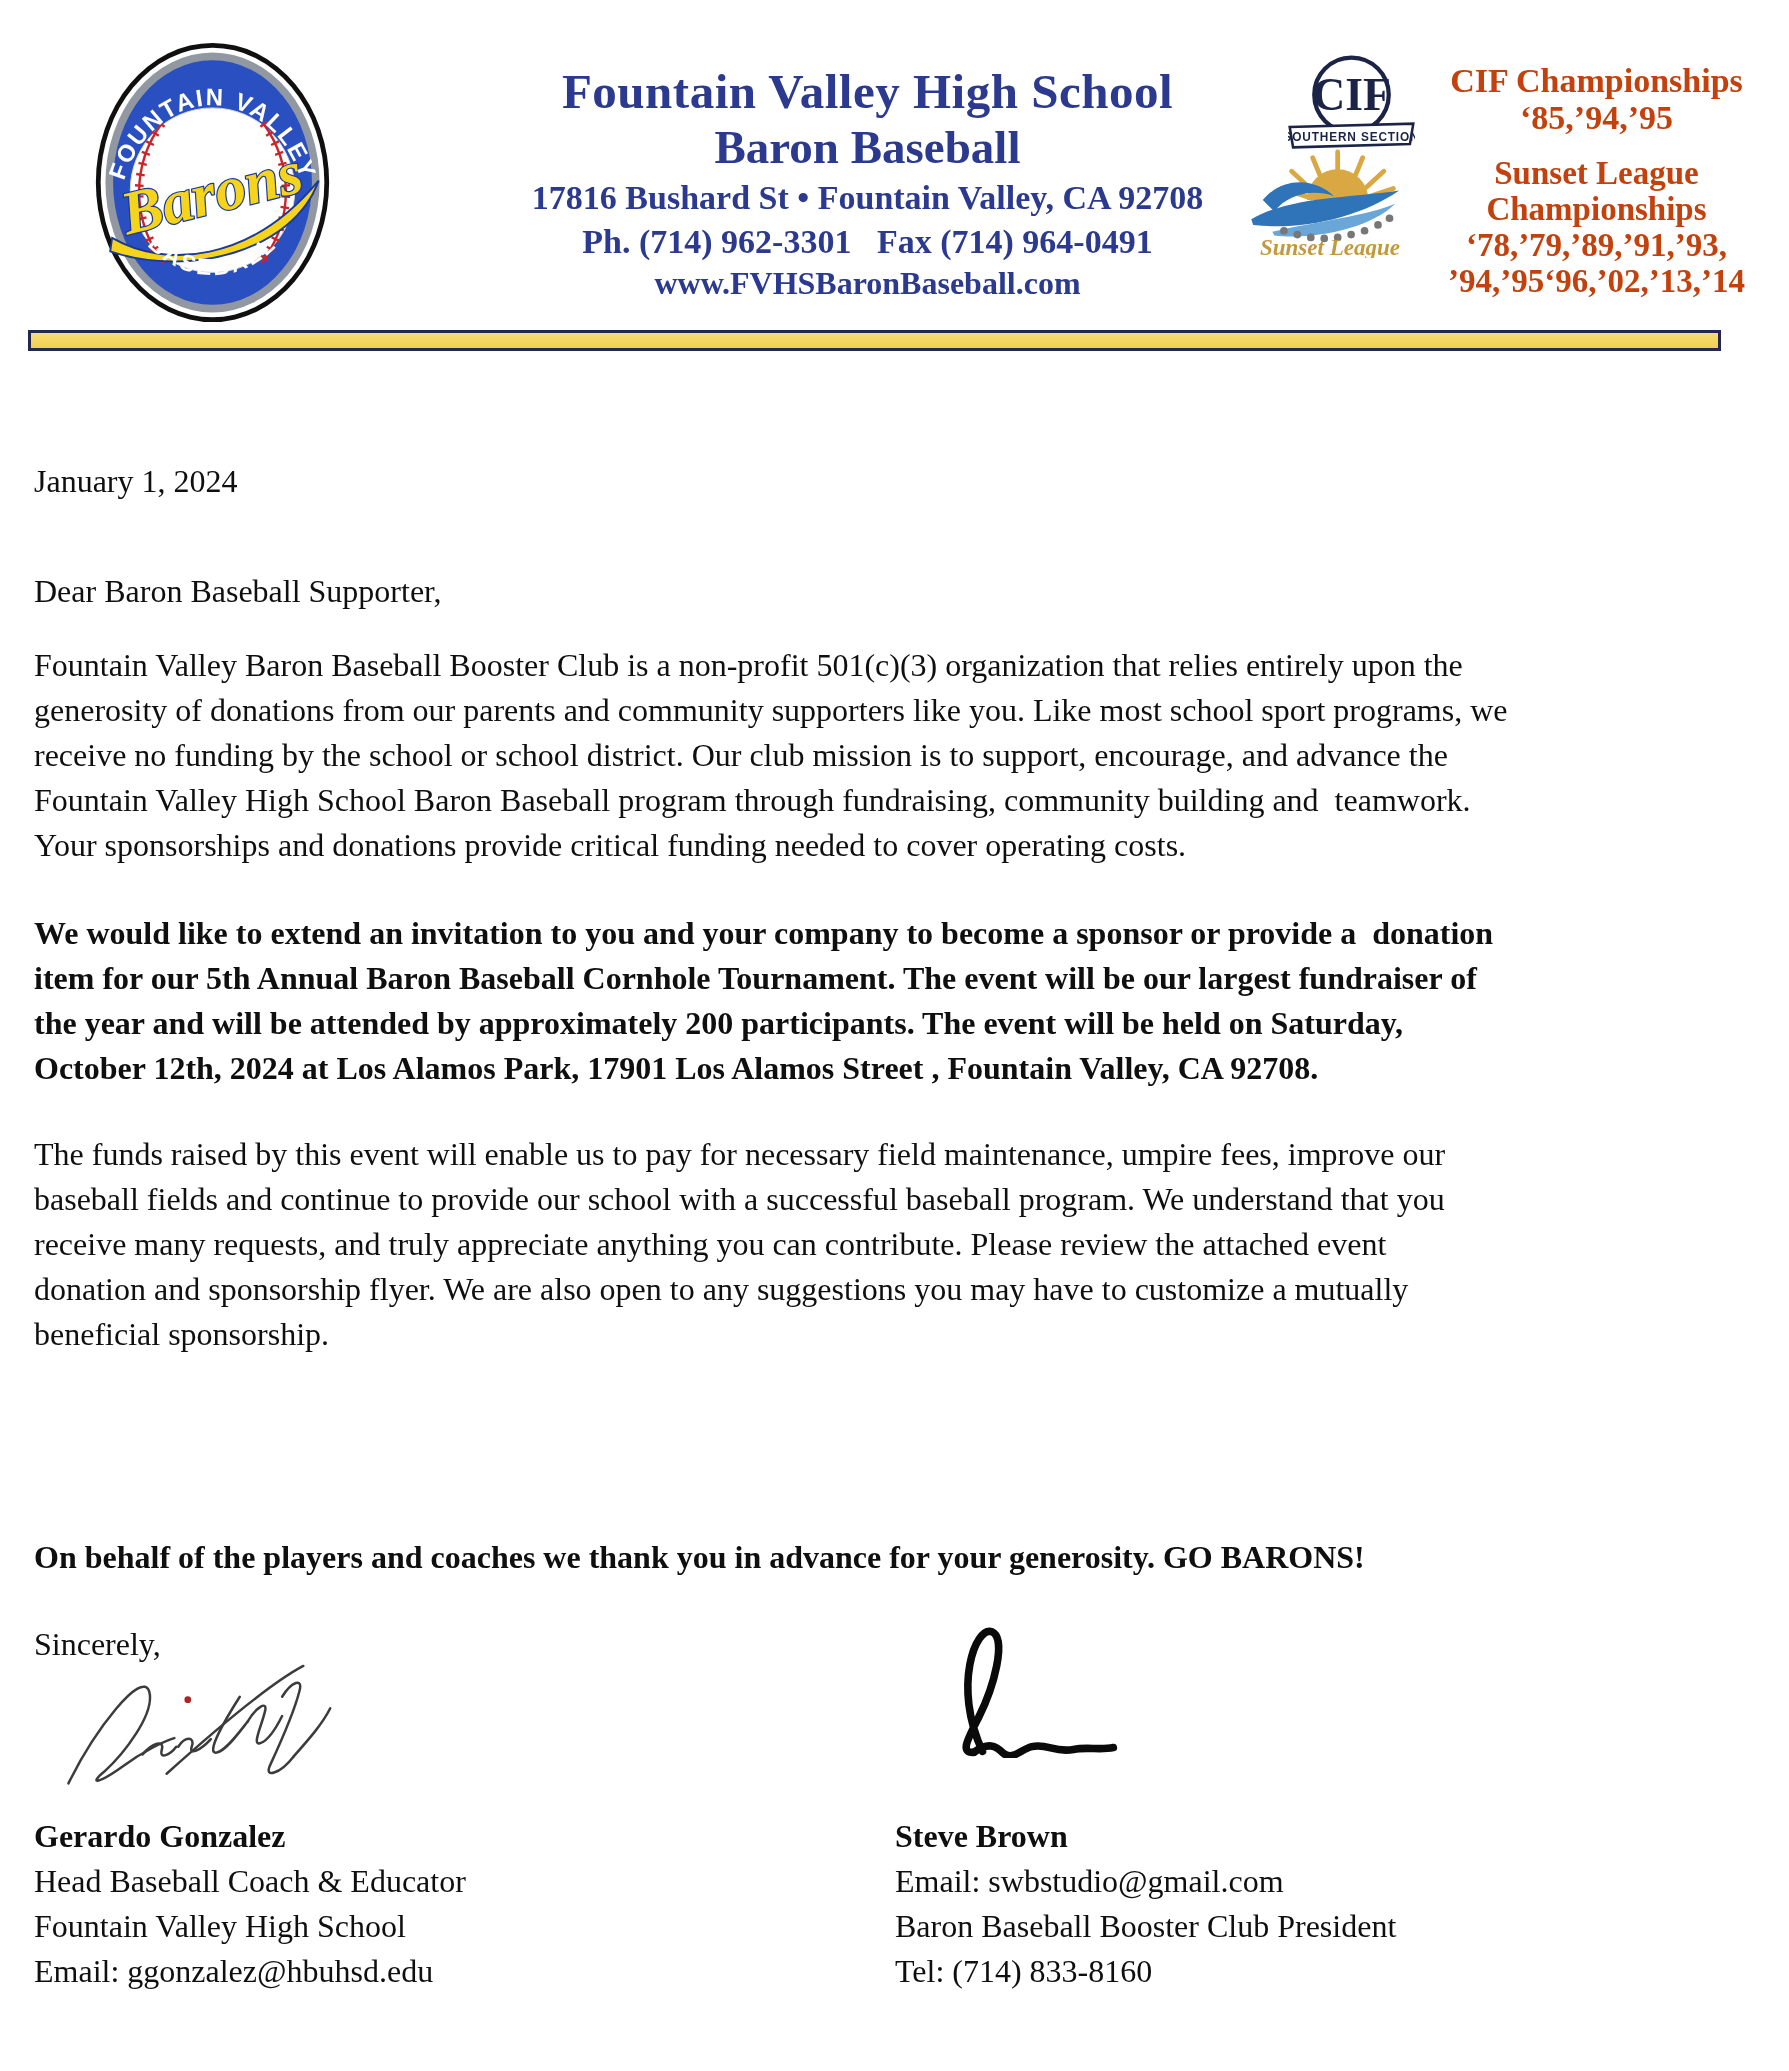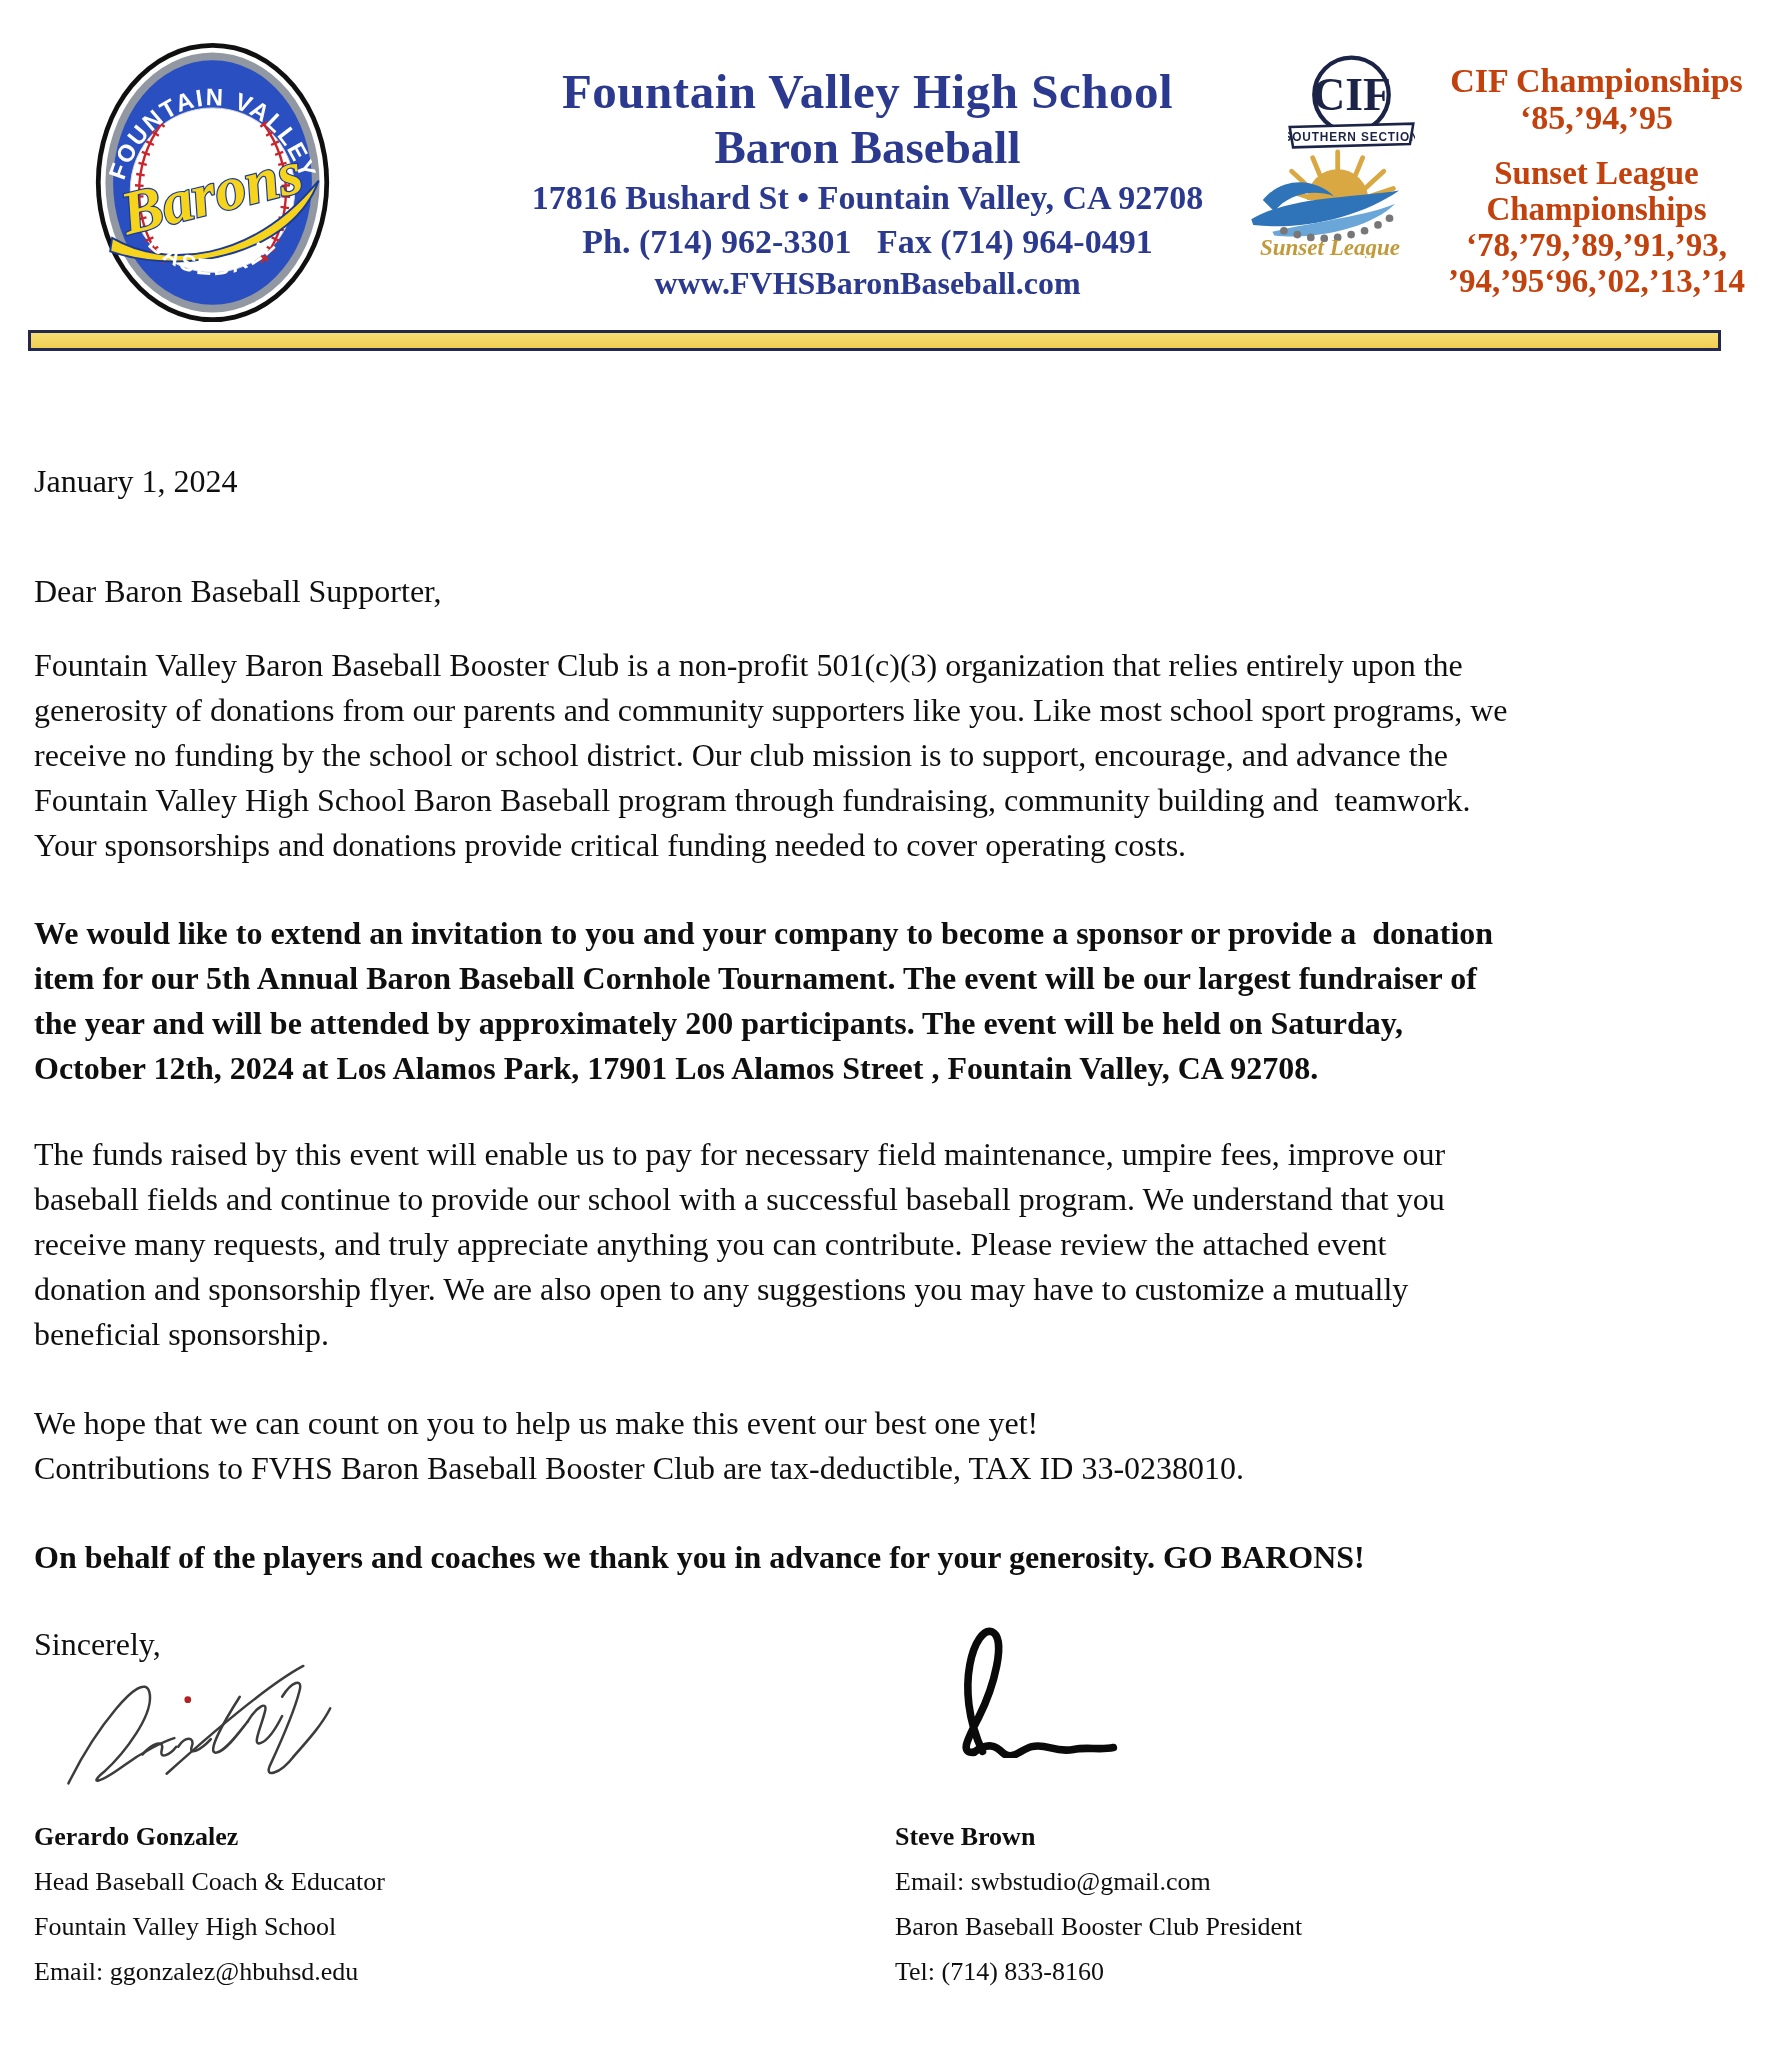--- a/index.html
+++ b/index.html
@@ -25,21 +25,21 @@
   .cif-logo-box{position:absolute;left:48px;top:3.7px;width:127px;height:108px;}
   .sunset-logo-box{position:absolute;left:-5.6px;top:95px;width:192px;height:119px;}
   
   .divider-bar{
     left:28px;top:330px;width:1687px;height:15px;
     background:linear-gradient(#f7dd74,#f0d052);border:3.7px solid #23284e;
   }
   
   .body-text{font-size:32px;line-height:45px;width:1720px;left:34px;}
   .bold{font-weight:bold;}
-  .info-block{font-size:26px;line-height:45px;}
+  .info-block{font-size:32px;line-height:45px;}
   .info-block .name{font-weight:bold;}
   .sig-svg{position:absolute;}
 </style>
 </head>
 <body>
 
 <div class="page">
 
   <div class="abs" style="left:93px;top:39px;width:239px;height:287px;">
     <svg viewBox="0 0 250 300" width="239" height="287">
@@ -145,22 +145,20 @@
 item for our 5th Annual Baron Baseball Cornhole Tournament. The event will be our largest fundraiser of
 the year and will be attended by approximately 200 participants. The event will be held on Saturday,
 October 12th, 2024 at Los Alamos Park, 17901 Los Alamos Street , Fountain Valley, CA 92708.</div>
 
   <div class="abs body-text prewrap" style="top:1132px;">The funds raised by this event will enable us to pay for necessary field maintenance, umpire fees, improve our
 baseball fields and continue to provide our school with a successful baseball program. We understand that you
 receive many requests, and truly appreciate anything you can contribute. Please review the attached event
 donation and sponsorship flyer. We are also open to any suggestions you may have to customize a mutually
 beneficial sponsorship.</div>
 
-  <div class="abs body-text prewrap" style="top:1401px;">We hope that we can count on you to help us make this event our best one yet!
-Contributions to FVHS Baron Baseball Booster Club are tax-deductible, TAX ID 33-0238010.</div>
 
   <div class="abs body-text" style="top:1622px;">Sincerely,</div>
 
   <div class="abs body-text bold" style="top:1535px;">On behalf of the players and coaches we thank you in advance for your generosity. GO BARONS!</div>
 
   <div class="sig-svg" style="left:51px;top:1639px;">
     <svg viewBox="0 0 300 160" width="289" height="154">
       <g fill="none" stroke="#3c3c3c" stroke-width="2.6" stroke-linecap="round">
         <path d="M18,150 C45,95 95,30 102,55 C108,78 75,120 55,138 C38,152 50,150 75,132 C95,117 118,106 128,103"></path>
         <path d="M95,120 C105,108 118,104 115,115 C112,126 124,120 130,112"></path>

